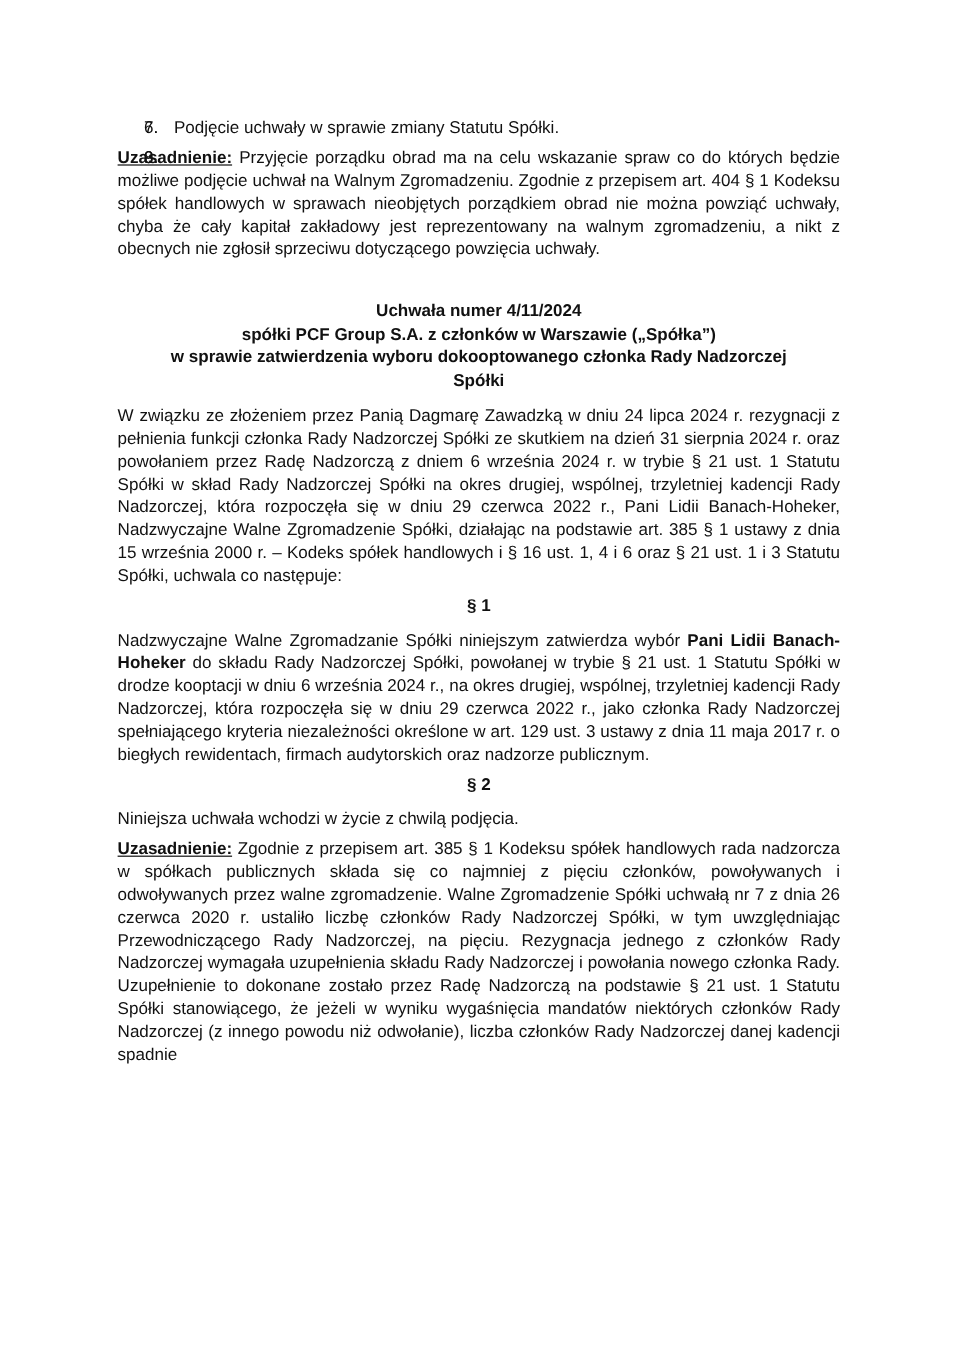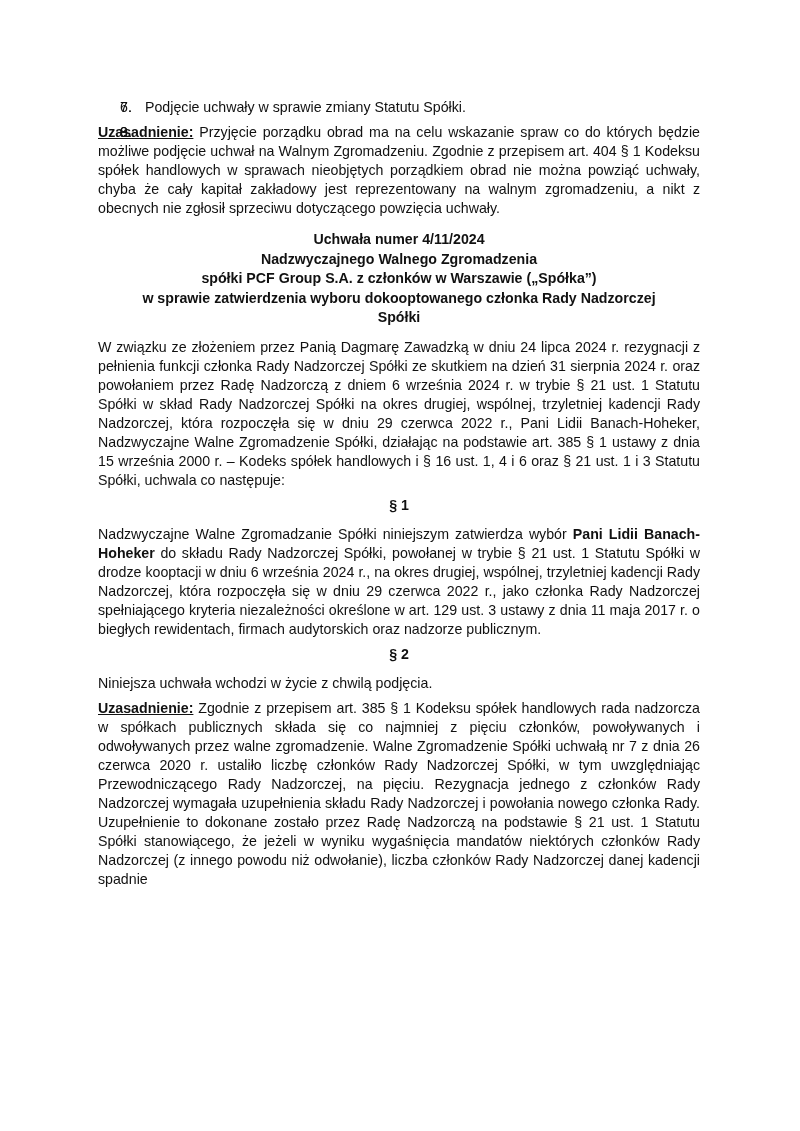--- a/index.html
+++ b/index.html
@@ -5,41 +5,40 @@
   html, body { margin: 0; padding: 0; background: #ffffff; }
   body { width: 800px; height: 1131px; position: relative; overflow: hidden;
          font-family: "Liberation Sans", "DejaVu Sans", sans-serif; color: #111; }
   .page { position: absolute; left: 98px; top: 92px; width: 602px; font-size: 14.2px; line-height: 19px; }
   ol.agenda { list-style: none; margin: 0; padding: 0; }
   ol.agenda li { position: relative; padding-left: 47px; margin-bottom: 6px; text-align: justify; }
   ol.agenda li .num { position: absolute; left: 22px; top: 0; }
   p { margin: 0 0 6px 0; text-align: justify; }
   .u { font-weight: bold; text-decoration: underline; }
   .b { font-weight: bold; }
-  .title { text-align: center; font-weight: bold; margin-top: 12px; margin-bottom: 10px; line-height: 19.5px; }
+  .title { text-align: center; font-weight: bold; margin-top: 32px; margin-bottom: 10px; line-height: 19.5px; }
   .title div { white-space: nowrap; }
   .para-sign { text-align: center; font-weight: bold; margin: 4px 0 10px 0; }
 </style>
 </head>
 <body>
 
 <div class="page">
 
   <ol class="agenda">
     <li><span class="num">6.</span></li>
     <li><span class="num">7.</span><span>Podjęcie uchwały w sprawie zmiany Statutu Spółki.</span></li>
     <li><span class="num">8.</span></li>
     <li><span class="num">9.</span></li>
   </ol>
 
   <p><span class="u">Uzasadnienie:</span><span> Przyjęcie porządku obrad ma na celu wskazanie spraw co do których będzie możliwe podjęcie uchwał na Walnym Zgromadzeniu. Zgodnie z przepisem art. 404 § 1 Kodeksu spółek handlowych w sprawach nieobjętych porządkiem obrad nie można powziąć uchwały, chyba że cały kapitał zakładowy jest reprezentowany na walnym zgromadzeniu, a nikt z obecnych nie zgłosił sprzeciwu dotyczącego powzięcia uchwały.</span></p>
 
   <div class="title">
     <div>Uchwała numer 4/11/2024</div>
-    <div>Nadzwyczajnego Walnego Zgromadzenia</div>
     <div>spółki PCF Group S.A. z członków w Warszawie („Spółka”)</div>
     <div>w sprawie zatwierdzenia wyboru dokooptowanego członka Rady Nadzorczej</div>
     <div>Spółki</div>
   </div>
 
   <p>W związku ze złożeniem przez Panią Dagmarę Zawadzką w dniu 24 lipca 2024 r. rezygnacji z pełnienia funkcji członka Rady Nadzorczej Spółki ze skutkiem na dzień 31 sierpnia 2024 r. oraz powołaniem przez Radę Nadzorczą z dniem 6 września 2024 r. w trybie § 21 ust. 1 Statutu Spółki w skład Rady Nadzorczej Spółki na okres drugiej, wspólnej, trzyletniej kadencji Rady Nadzorczej, która rozpoczęła się w dniu 29 czerwca 2022 r., Pani Lidii Banach-Hoheker, Nadzwyczajne Walne Zgromadzenie Spółki, działając na podstawie art. 385 § 1 ustawy z dnia 15 września 2000 r. – Kodeks spółek handlowych i § 16 ust. 1, 4 i 6 oraz § 21 ust. 1 i 3 Statutu Spółki, uchwala co następuje:</p>
 
   <div class="para-sign">§ 1</div>
 
   <p><span>Nadzwyczajne Walne Zgromadzanie Spółki niniejszym zatwierdza wybór </span><span class="b">Pani Lidii Banach-Hoheker</span><span> do składu Rady Nadzorczej Spółki, powołanej w trybie § 21 ust. 1 Statutu Spółki w drodze kooptacji w dniu 6 września 2024 r., na okres drugiej, wspólnej, trzyletniej kadencji Rady Nadzorczej, która rozpoczęła się w dniu 29 czerwca 2022 r., jako członka Rady Nadzorczej spełniającego kryteria niezależności określone w art. 129 ust. 3 ustawy z dnia 11 maja 2017 r. o biegłych rewidentach, firmach audytorskich oraz nadzorze publicznym.</span></p>

